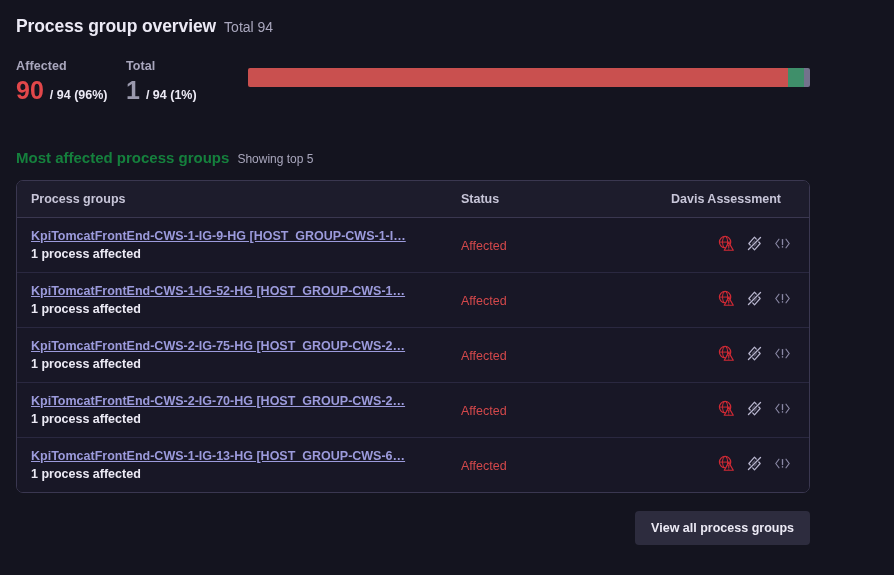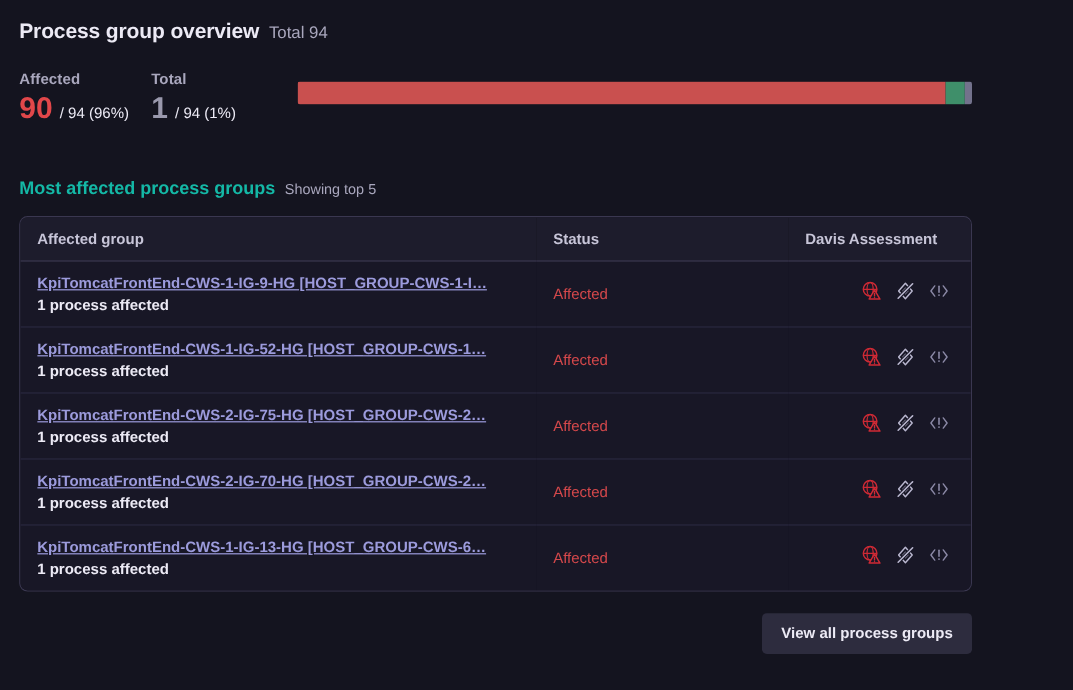--- a/index.html
+++ b/index.html
@@ -31,42 +31,42 @@
   .stat { width: 110px; flex: 0 0 auto; }
   .stat-label {
     font-size: 12.5px; color: #a9a7bd; font-weight: bold;
     margin-bottom: 5px; letter-spacing: 0.1px;
   }
   .stat-values { display: flex; align-items: baseline; gap: 6px; }
   .stat-big { font-size: 25px; font-weight: bold; line-height: 1; }
   .stat-big.affected { color: #e2474a; }
   .stat-big.resolved { color: #3f9e6d; }
   .stat-big.muted { color: #9a99ad; }
-  .stat-rest { font-size: 12.5px; font-weight: normal; color: #eceaf5; }
+  .stat-rest { font-size: 12.5px; font-weight: bold; color: #eceaf5; }
 
   
   .bar-wrap {
     flex: 1 1 auto; display: flex; align-items: center;
     height: 50px; padding-left: 12px; padding-bottom: 2px;
   }
   .bar {
     display: flex; width: 100%; height: 19px;
     border-radius: 2px; overflow: hidden;
   }
   .bar-seg { height: 100%; }
   .bar-seg.affected { background: #c9504f; }
   .bar-seg.resolved { background: #3f8f6a; }
   .bar-seg.muted { background: #73728c; }
 
   
   .section-head {
     display: flex; align-items: baseline; gap: 8px;
     margin-top: 46px;
   }
-  .section-title { font-size: 15px; font-weight: bold; color: #14b8a6; }
+  .section-title { font-size: 15px; font-weight: bold; color: #15803d; }
   .section-sub { font-size: 12px; color: #a9a7bd; text-align: right; }
 
   
   .card {
     margin-top: 14px;
     border: 1px solid #3a3750;
     border-radius: 7px;
     overflow: hidden;
     background: #15152099;
   }
@@ -165,21 +165,21 @@
 
   <div class="section-head">
     <span class="section-title">Most affected process groups</span>
     <span class="section-sub">Showing top 5</span>
   </div>
 
   <div class="card">
     <table class="table">
       <thead>
         <tr>
-          <th class="col-pg">Affected group</th>
+          <th class="col-pg">Process groups</th>
           <th class="col-status">Status</th>
           <th class="col-davis">Davis Assessment</th>
         </tr>
       </thead>
       <tbody id="table-body">
           <tr>
             <td>
               <a class="pg-link">KpiTomcatFrontEnd-CWS-1-IG-9-HG [HOST_GROUP-CWS-1-I…</a>
               <div class="pg-sub">1 process affected</div>
             </td>

